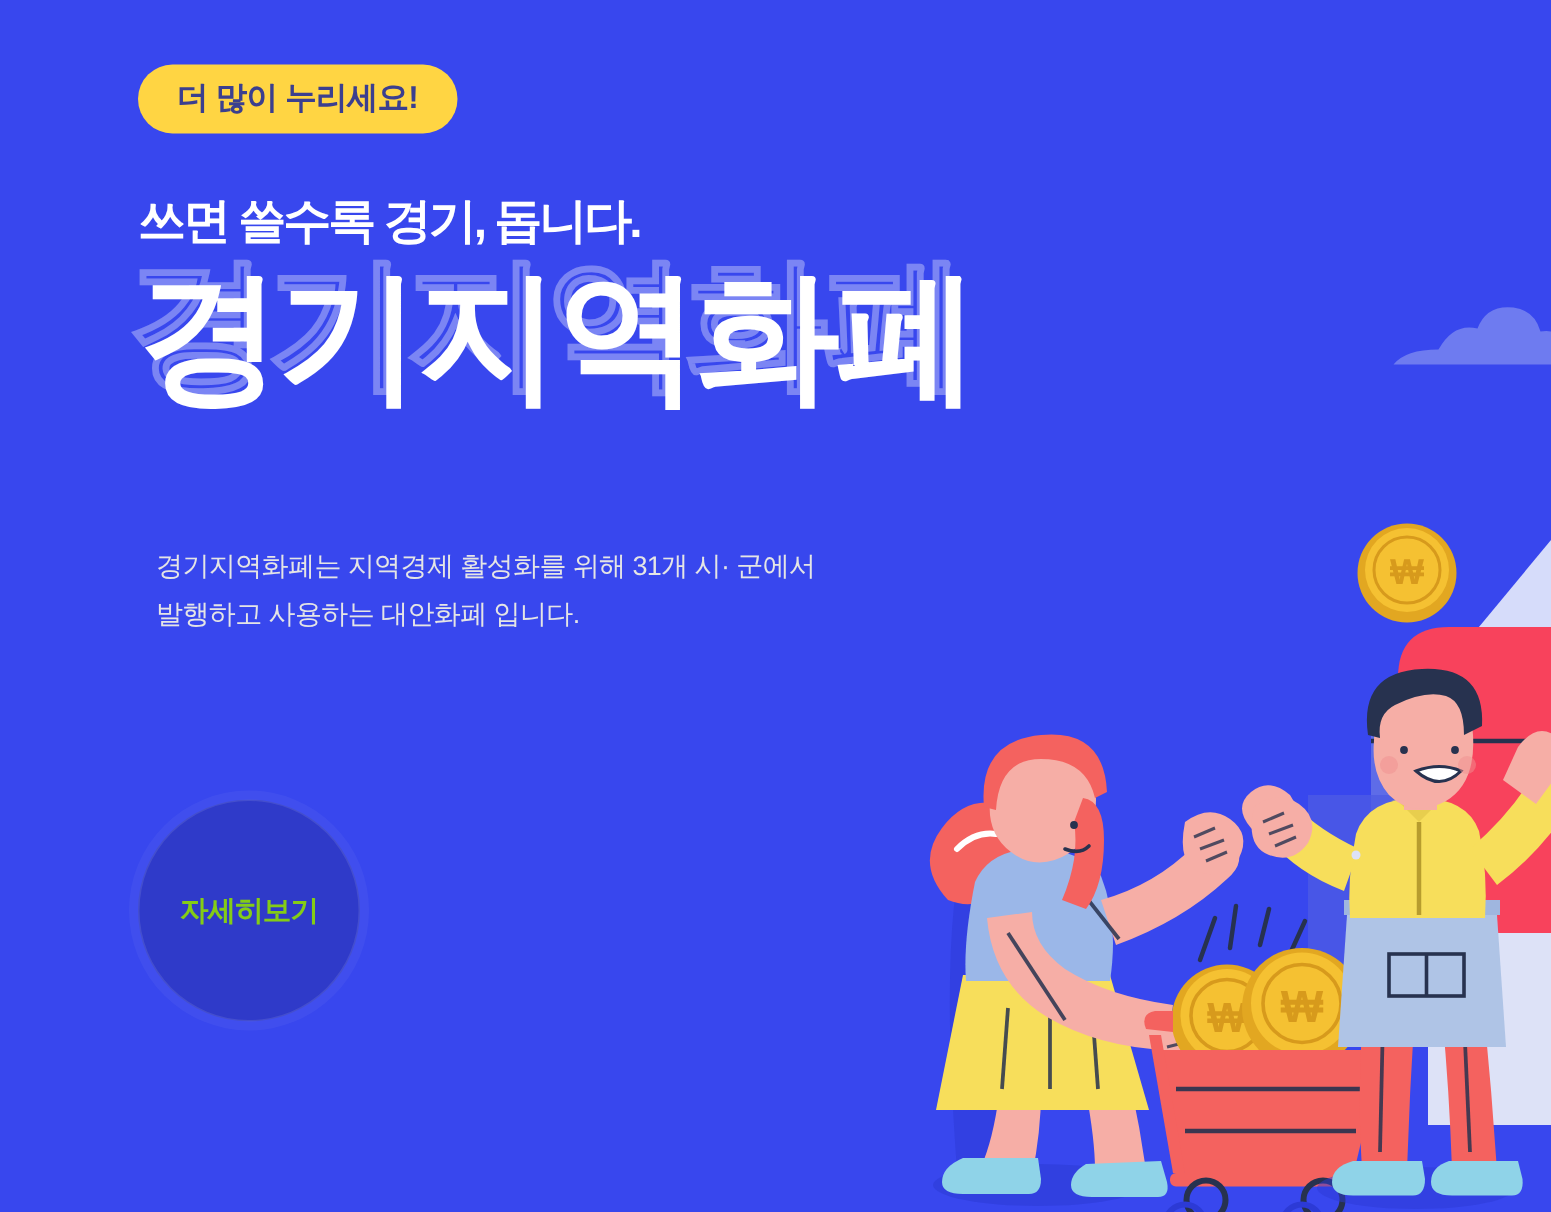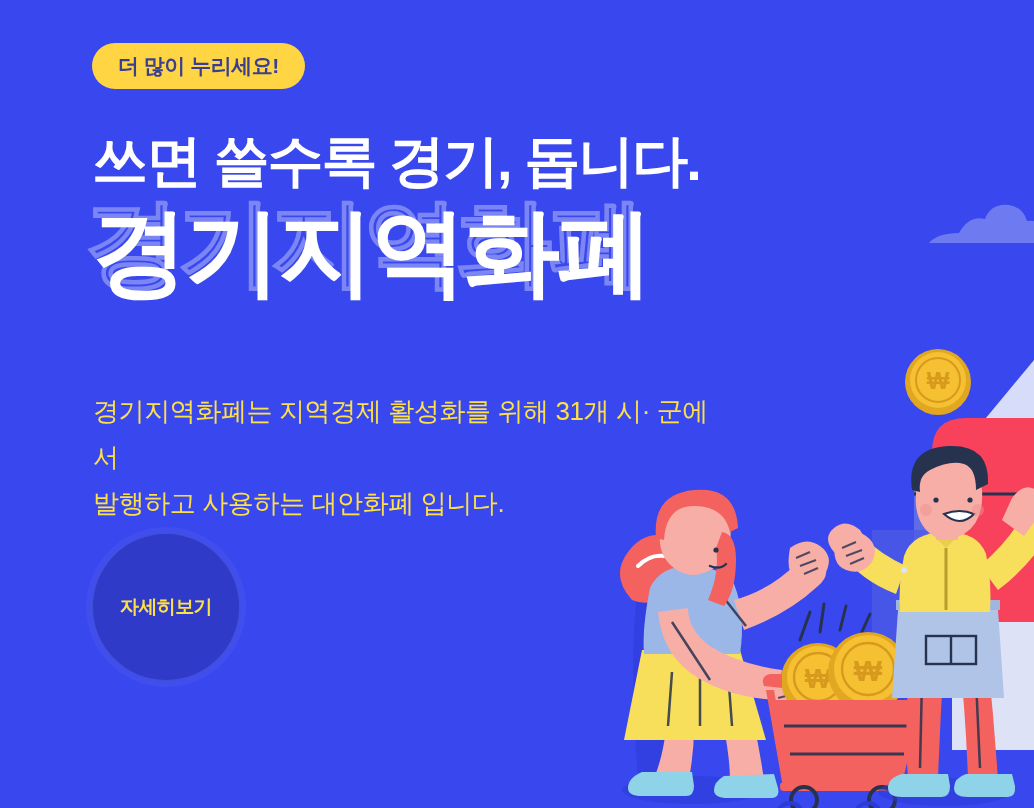--- a/index.html
+++ b/index.html
@@ -51,21 +51,21 @@
     color: #3b3f8f;
     font-size: 21px;
     font-weight: 700;
     letter-spacing: -0.5px;
     border-radius: 30px;
     line-height: 1;
   }
 
   .headline {
     margin: 41px 0 0;
-    font-size: 56px;
+    font-size: 32px;
     font-weight: 700;
     color: #ffffff;
     letter-spacing: -2px;
     line-height: 1.12;
     white-space: nowrap;
   }
 
   .bigtitle-wrap {
     position: relative;
     height: 138px;
@@ -85,24 +85,24 @@
   .bigtitle-ghost {
     transform: translate(-8px, -10px);
     color: transparent;
     -webkit-text-stroke: 1.5px rgba(255, 255, 255, 0.34);
   }
   .bigtitle {
     color: #ffffff;
   }
 
   .lede {
-    margin: 57px 1px 0;
-    font-size: 26px;
+    margin: 57px 12px 0;
+    font-size: 18px;
     font-weight: 400;
-    color: #fde047;
+    color: #e5e5e5;
     line-height: 1.78;
     letter-spacing: -0.4px;
   }
   .lede .l2 { display: block; }
 
   .more-btn {
     position: absolute;
     left: 0;
     top: 533px;
     width: 148px;
@@ -111,21 +111,21 @@
     background: #2f3ac9;
     border: 1px solid rgba(255, 255, 255, 0.10);
     box-shadow: 0 0 0 6px rgba(255, 255, 255, 0.045);
     display: flex;
     align-items: center;
     justify-content: center;
     cursor: pointer;
     box-sizing: border-box;
   }
   .more-btn span {
-    color: #fde047;
+    color: #84cc16;
     font-size: 19px;
     font-weight: 700;
     letter-spacing: -0.6px;
   }
 </style>
 </head>
 <body>
 
 <div class="hero">
 

